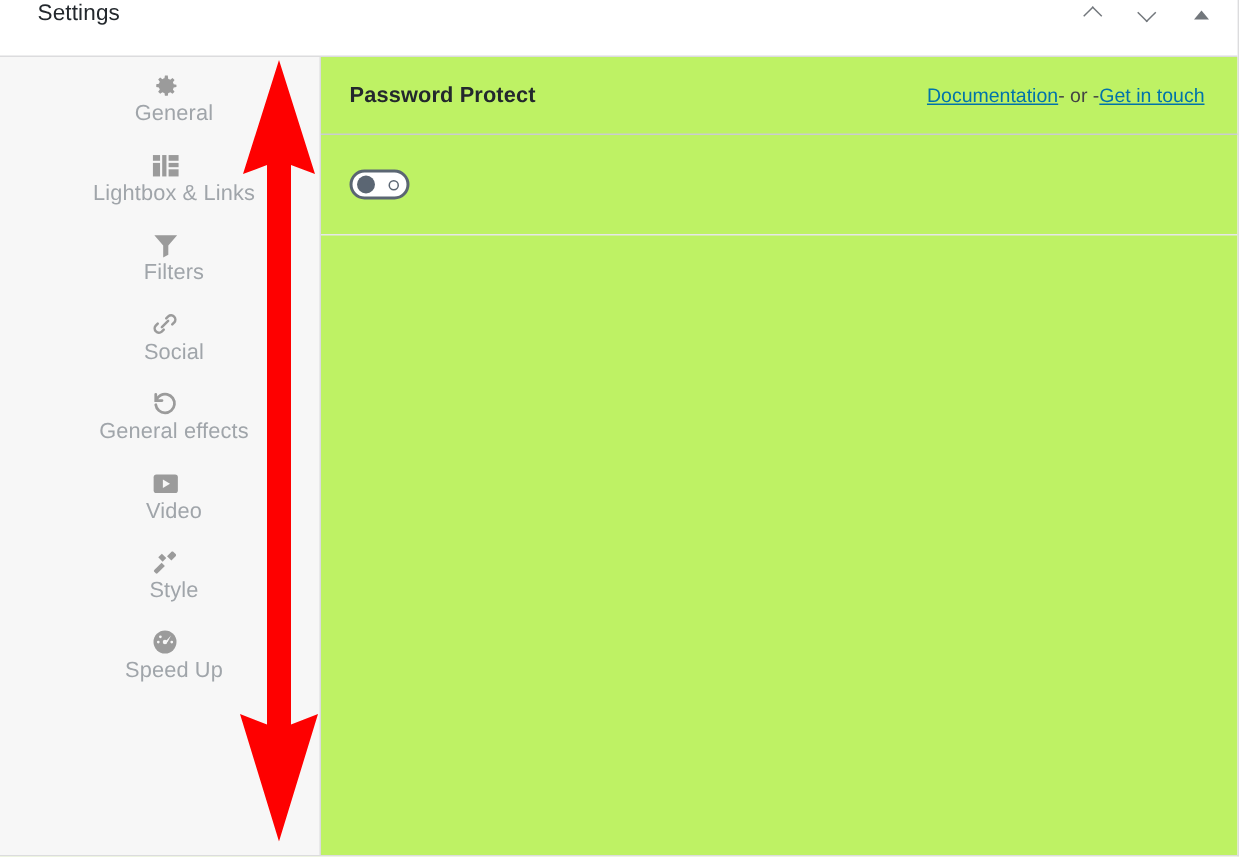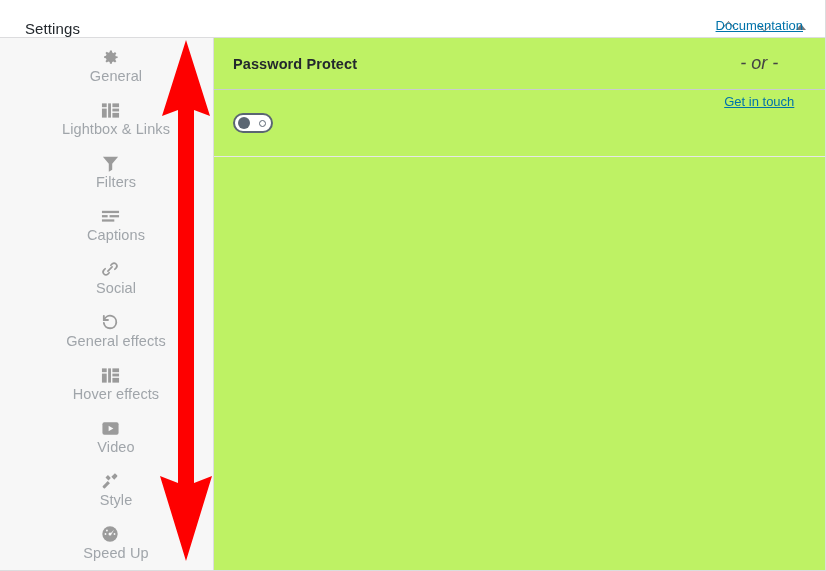--- a/index.html
+++ b/index.html
@@ -26,21 +26,21 @@
   
   .titlebar {
     position: absolute;
     left: 0; top: 0;
     width: 100%;
     height: 38px;
     background: #ffffff;
     border-bottom: 1px solid #dcdcde;
     box-sizing: border-box;
     display: flex;
-    align-items: flex-end;
+    align-items: flex-start;
   }
   .titlebar-title {
     margin-left: 25px;
     font-size: 15px;
     color: #23282d;
     letter-spacing: 0.1px;
   }
   .titlebar-actions {
     margin-left: auto;
     margin-right: 14px;
@@ -142,31 +142,29 @@
     font-size: 14.5px;
     font-weight: bold;
     color: #23282d;
     letter-spacing: 0.1px;
   }
   .panel-links {
     margin-left: auto;
     display: flex;
     align-items: center;
     font-size: 13px;
-    gap: 20px;
-    flex-direction: column;
+    gap: 0;
   }
   .panel-links a {
     color: #0073aa;
     text-decoration: underline;
   }
   .or-sep {
     color: #444;
-    font-style: italic;
-    font-size: 18px;
+    font-size: 13px;
   }
 
   .setting-row {
     height: 67px;
     border-bottom: 1px solid #e6e7e8;
     display: flex;
     align-items: center;
     padding: 0 19px;
     box-sizing: border-box;
   }
@@ -268,31 +266,20 @@
 
       <div class="nav-item">
         <span class="nav-icon">
           <svg width="19" height="19" viewBox="0 0 20 20" fill="#9b9b9b">
             <path d="M2 3h16l-6.2 7.2v6.4l-3.6 2v-8.4z"></path>
           </svg>
         </span>
         <span class="nav-label">Filters</span>
       </div>
 
-      <div class="nav-item">
-        <span class="nav-icon">
-          <svg width="19" height="19" viewBox="0 0 20 20" fill="#9b9b9b">
-            <rect x="1" y="4" width="18" height="2.4"></rect>
-            <rect x="1" y="8.5" width="6" height="2.4"></rect>
-            <rect x="9" y="8.5" width="10" height="2.4"></rect>
-            <rect x="1" y="13" width="13" height="2.4"></rect>
-          </svg>
-        </span>
-        <span class="nav-label">Captions</span>
-      </div>
 
       <div class="nav-item">
         <span class="nav-icon">
           <svg width="20" height="20" viewBox="0 0 24 24" fill="none" stroke="#9b9b9b" stroke-width="2" stroke-linecap="round">
             <path d="M9.5 14.5l5-5"></path>
             <path d="M13 7.5l1.6-1.6a3.4 3.4 0 014.8 4.8L17.8 12.3"></path>
             <path d="M11 16.5l-1.6 1.6a3.4 3.4 0 01-4.8-4.8L6.2 11.7"></path>
           </svg>
         </span>
         <span class="nav-label">Social</span>
@@ -301,33 +288,20 @@
       <div class="nav-item">
         <span class="nav-icon">
           <svg width="20" height="20" viewBox="0 0 24 24" fill="none" stroke="#9b9b9b" stroke-width="2.2" stroke-linecap="round">
             <path d="M5 9.5A7.5 7.5 0 1112 19.5 7.5 7.5 0 014.6 13"></path>
             <path d="M4.6 4.6v5h5"></path>
           </svg>
         </span>
         <span class="nav-label">General effects</span>
       </div>
 
-      <div class="nav-item">
-        <span class="nav-icon">
-          <svg width="19" height="19" viewBox="0 0 20 20" fill="#9b9b9b">
-            <rect x="1" y="2.5" width="5" height="4"></rect>
-            <rect x="1" y="8" width="5" height="9.5"></rect>
-            <rect x="7.5" y="2.5" width="3" height="15"></rect>
-            <rect x="12" y="2.5" width="7" height="4"></rect>
-            <rect x="12" y="8" width="7" height="3"></rect>
-            <rect x="12" y="12.5" width="7" height="5"></rect>
-          </svg>
-        </span>
-        <span class="nav-label">Hover effects</span>
-      </div>
 
       <div class="nav-item">
         <span class="nav-icon">
           <svg width="19" height="19" viewBox="0 0 20 20">
             <rect x="1.5" y="3.5" width="17" height="13" rx="2" fill="#9b9b9b"></rect>
             <path d="M8 7l5 3-5 3z" fill="#f7f7f7"></path>
           </svg>
         </span>
         <span class="nav-label">Video</span>
       </div>

